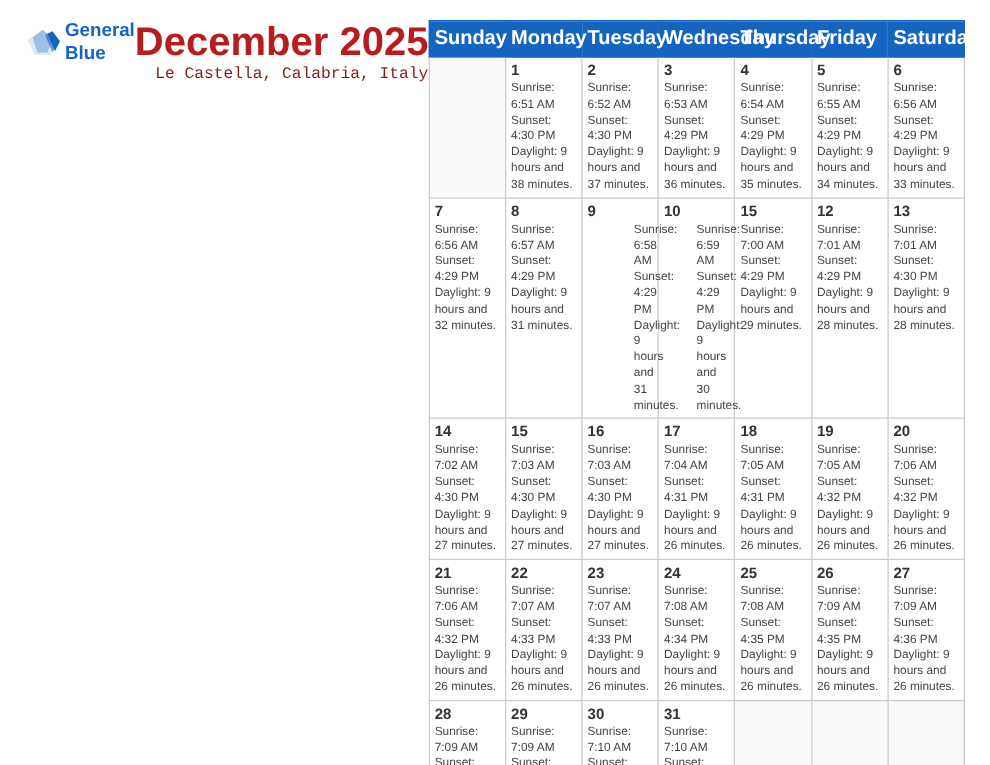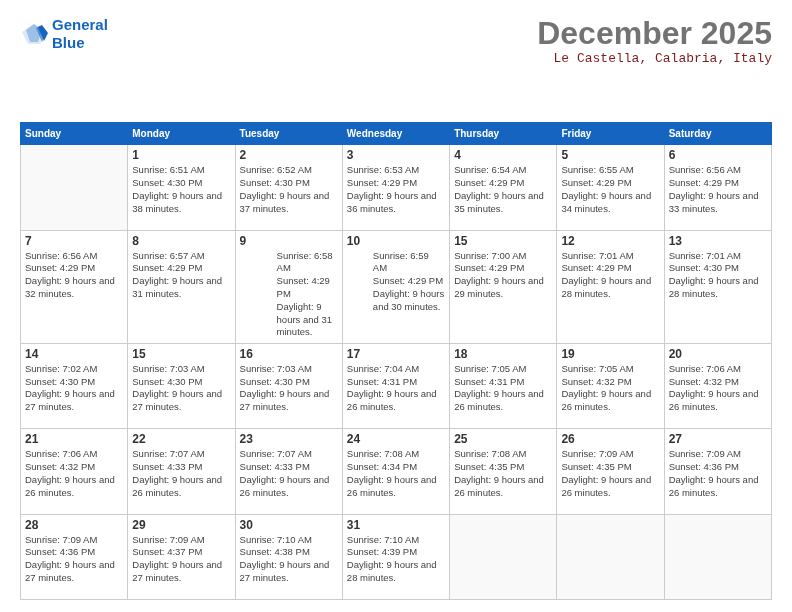--- a/index.html
+++ b/index.html
@@ -8,22 +8,20 @@
       background: #fff;
       width: 792px;
       height: 612px;
       overflow: hidden;
     }
     .page {
       width: 792px;
       height: 612px;
       padding: 16px 20px 12px 20px;
       display: flex;
-      flex-direction: column;
-      gap: 46px;
     }
     .header {
       display: flex;
       justify-content: space-between;
       align-items: flex-start;
       margin-bottom: 10px;
     }
     .logo {
       display: flex;
       align-items: center;
@@ -41,39 +39,39 @@
     .logo-icon {
       width: 28px;
       height: 24px;
     }
     .title-section {
       text-align: right;
     }
     .month-title {
       font-size: 32px;
       font-weight: bold;
-      color: #737373;
+      color: #b91c1c;
       line-height: 1.1;
     }
     .location {
       font-size: 13px;
       color: #7f1d1d;
       font-family: Liberation Mono, monospace;
     }
     .calendar {
       flex: 1;
       border: 1px solid #ccc;
       border-collapse: collapse;
       width: 100%;
       table-layout: fixed;
     }
     .calendar th {
       background: #1565c0;
       color: #fff;
-      font-size: 10px;
+      font-size: 16px;
       font-weight: bold;
       padding: 5px 4px;
       text-align: left;
       border: 1px solid #1565c0;
       margin-left: 24px;
     }
     .calendar td {
       border: 1px solid #ccc;
       vertical-align: top;
       padding: 3px 4px;

